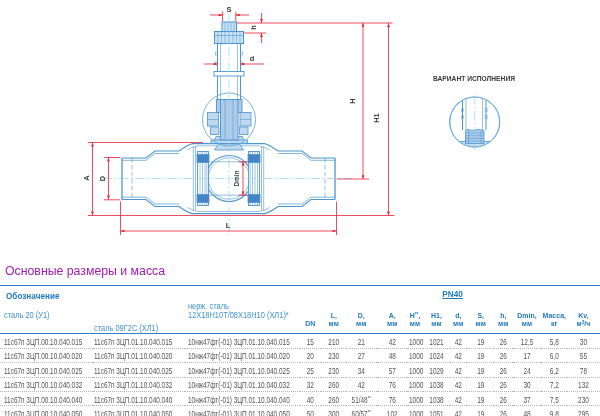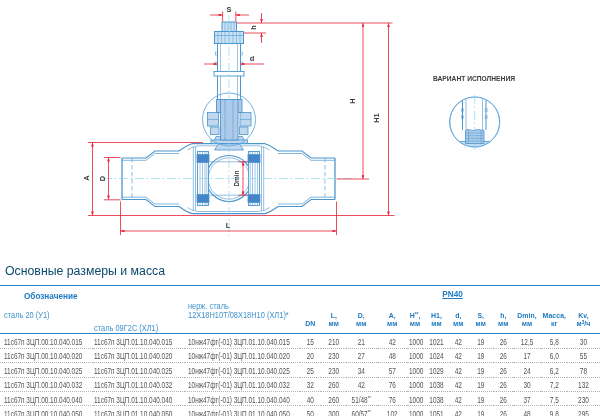--- a/index.html
+++ b/index.html
@@ -1,21 +1,21 @@
 <!DOCTYPE html>
 <html><head><meta charset="utf-8"><style>
 html,body{margin:0;padding:0;background:#fff;}
 #page{position:relative;width:600px;height:416px;background:#fff;overflow:hidden;font-family:"Liberation Sans",sans-serif;}
-#ttl{position:absolute;left:5px;top:264px;font-size:12.3px;color:#0c4a6e;}
+#ttl{position:absolute;left:5px;top:264px;font-size:12.3px;color:#a21caf;}
 table{position:absolute;left:0;top:285px;width:600px;border-collapse:collapse;table-layout:fixed;font-family:"Liberation Sans",sans-serif;}
 td{padding:0;white-space:nowrap;overflow:visible;}
 .hA td{height:13px;}
 .hB td{height:20px;}
 .bb{border-bottom:1px solid #2e86c8;}
-.obz{font-size:9.3px;font-weight:bold;color:#1e79c0;padding-left:24px;vertical-align:bottom;line-height:9px;}
+.obz{font-size:9.3px;font-weight:bold;color:#1e79c0;padding-left:6px;vertical-align:bottom;line-height:9px;}
 .obz i{display:block;font-style:normal;position:relative;top:2px;transform:scaleX(0.88);transform-origin:left center;}
 .pn{font-size:8.2px;font-weight:bold;color:#1e79c0;text-align:center;vertical-align:bottom;line-height:9px;padding-left:5px;text-decoration:underline;}
 .mat{font-size:8.6px;color:#3e92ce;vertical-align:bottom;line-height:8.3px;}
 .mat i{display:block;font-style:normal;transform:scaleX(0.865);transform-origin:left center;}
 .m1{padding-left:4px;padding-bottom:14px;}
 .m2{padding-left:1px;padding-bottom:1px;}
 .m3{padding-left:3px;padding-bottom:14px;}
 .ch{font-size:7.9px;font-weight:bold;color:#1e79c0;text-align:center;vertical-align:bottom;line-height:8px;padding-bottom:5px;}
 .ch i{display:block;font-style:normal;transform:scaleX(0.88);transform-origin:center;}
 tbody td{font-size:8.6px;color:#525254;border-bottom:1px dotted #b3b3b3;height:11.9px;padding-top:1.5px;text-align:center;vertical-align:middle;}

